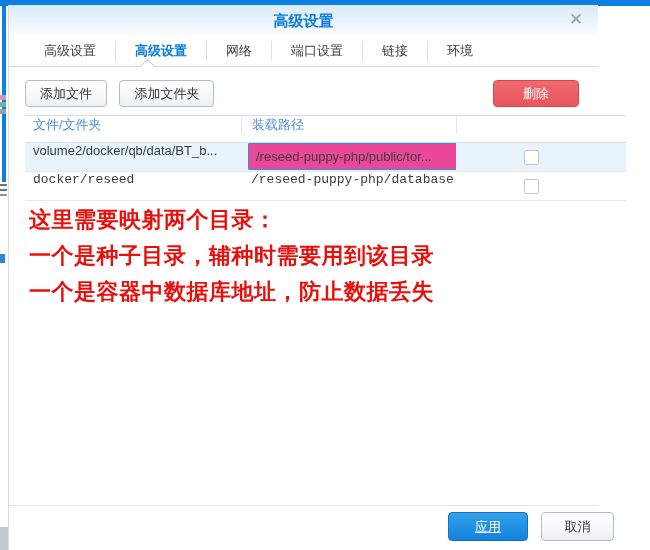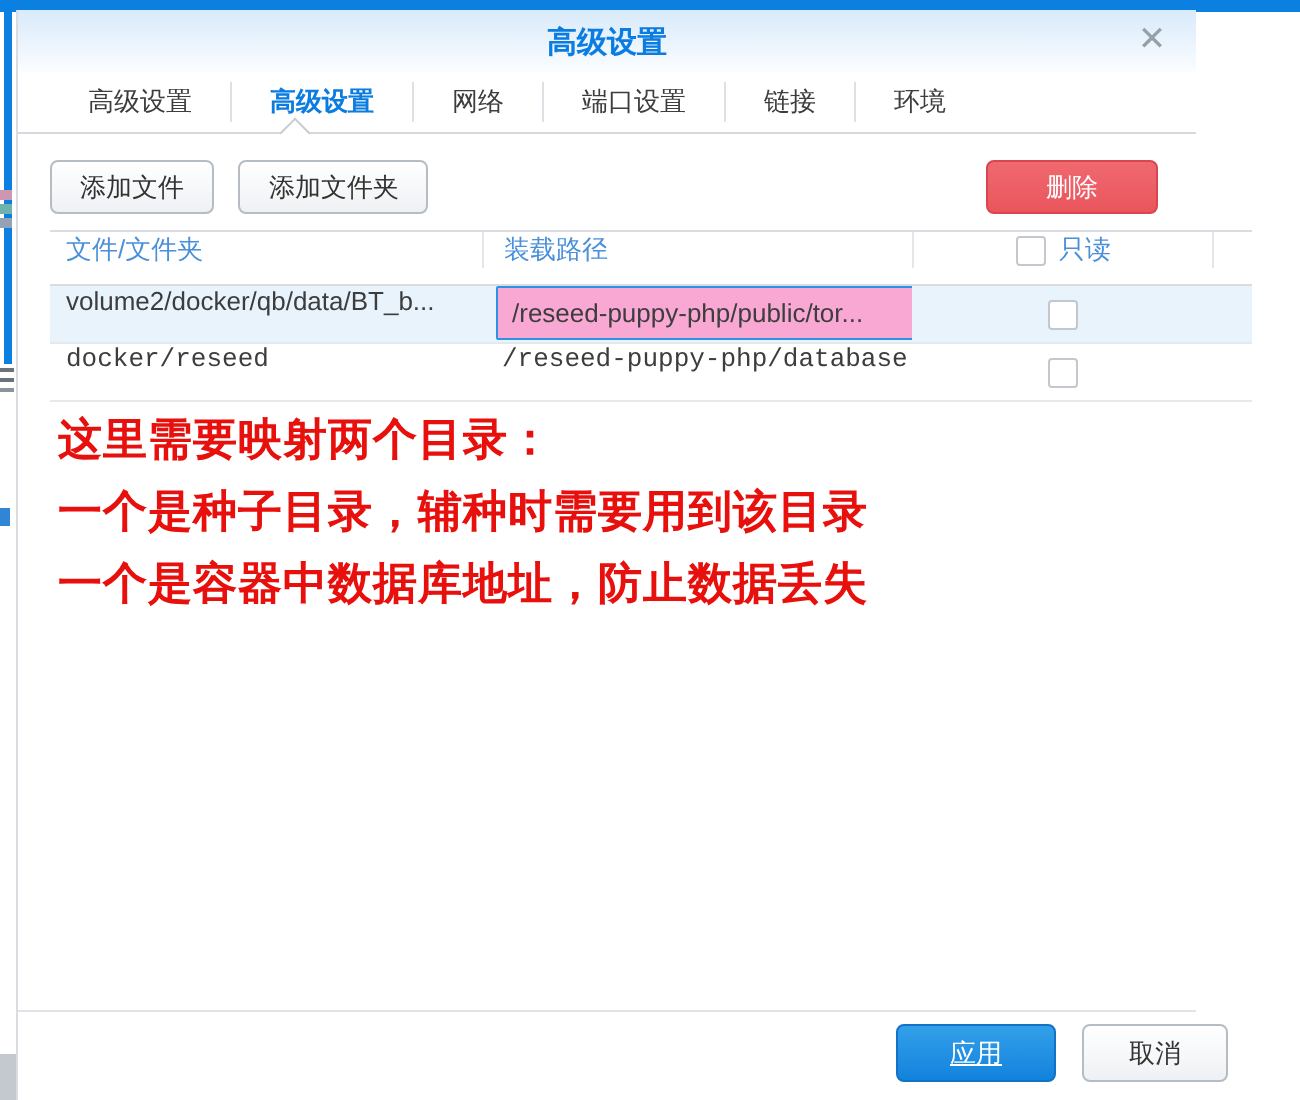--- a/index.html
+++ b/index.html
@@ -75,21 +75,21 @@
   .c4{flex:1;}
   .trow.selected{background:#e9f3fb;}
   .trow .txt{color:#3d3d3d;text-overflow:ellipsis;overflow:hidden;}
   .checkbox{
     width:15px;height:15px;background:#fff;border:1px solid #c2c8ce;
     border-radius:2px;box-sizing:border-box;cursor:pointer;flex:0 0 auto;
   }
   .ro-label{margin-left:7px;color:#4a90d9;}
   .mount-input{
     margin-left:-3px;width:210px;height:27px;box-sizing:border-box;
-    border:1px solid #2b92e4;border-radius:1px;background:#f9a8d4;
+    border:1px solid #2b92e4;border-radius:1px;background:#ec4899;
     font-family:"Liberation Sans","DejaVu Sans",sans-serif;
     font-size:13px;color:#3d3d3d;padding:0 7px;outline:none;
   }
   
   .annotation{
     position:absolute;left:20px;top:197px;
     color:#e8100c;font-size:22px;font-weight:bold;line-height:36px;
     letter-spacing:0.5px;white-space:nowrap;
   }
   
@@ -142,24 +142,20 @@
   <div class="toolbar">
     <div class="btn">添加文件</div>
     <div class="btn">添加文件夹</div>
     <div class="btn btn-danger">删除</div>
   </div>
 
   <div class="table">
     <div class="trow thead">
       <div class="cell c1">文件/文件夹</div>
       <div class="cell c2">装载路径</div>
-      <div class="cell c3">
-        <div class="checkbox"></div>
-        <span class="ro-label">只读</span>
-      </div>
       <div class="cell c4"></div>
     </div>
 
     <div class="trow selected" style="height:29px;">
       <div class="cell c1 txt">volume2/docker/qb/data/BT_b...</div>
       <div class="cell c2">
         <input class="mount-input" type="text" value="/reseed-puppy-php/public/tor..." style="">
       </div>
       <div class="cell c3">
         <div class="checkbox"></div>

